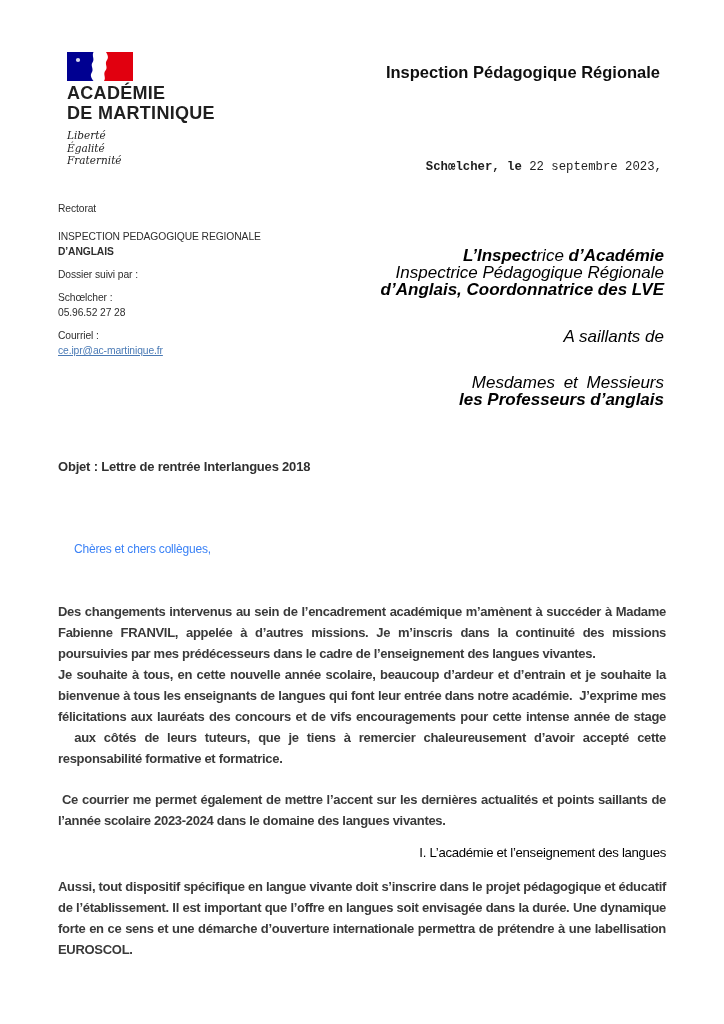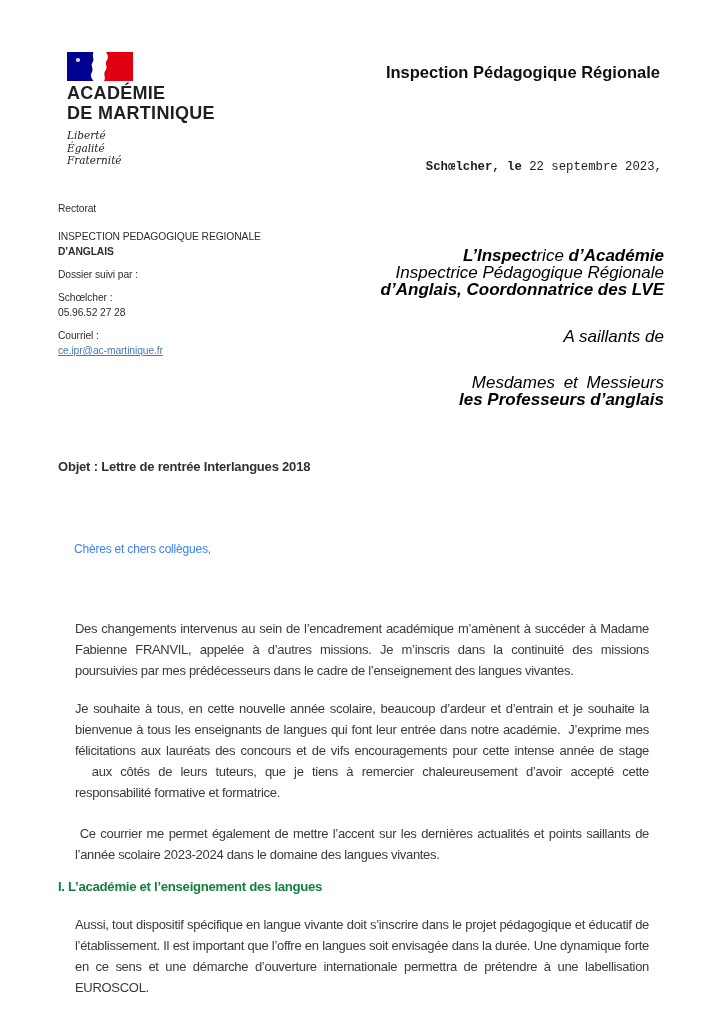--- a/index.html
+++ b/index.html
@@ -109,29 +109,29 @@
     position: absolute;
     left: 58px;
     top: 601px;
     width: 608px;
     font-size: 13px;
     line-height: 21px;
     letter-spacing: -0.3px;
     text-align: justify;
     color: #3a3a3a;
   }
-  .body p { margin: 17px; }
+  .body p { margin: 0; font-weight: bold; }
   .body p.gap-after { margin-bottom: 20px; }
   .body p.gap-small { margin-bottom: 11px; }
   .heading {
     margin: 0 0 13px 0;
     font-size: 13.2px;
-    font-weight: 700;
-    color: #15803d;
-    text-align: left;
+    font-weight: 400;
+    color: #000000;
+    text-align: right;
   }
 </style>
 </head>
 <body>
 
 <div class="page">
 
   <div class="logo">
     <svg class="flag" width="66" height="29" viewBox="0 0 66 29" aria-hidden="true">
       <path d="M0 0 H26.5 C24.5 4 28 7 25.5 10.5 C23 14 27.5 17 24.5 21 C23 23.5 24.5 26.5 26.5 29 H0 Z" fill="#000091"></path>

